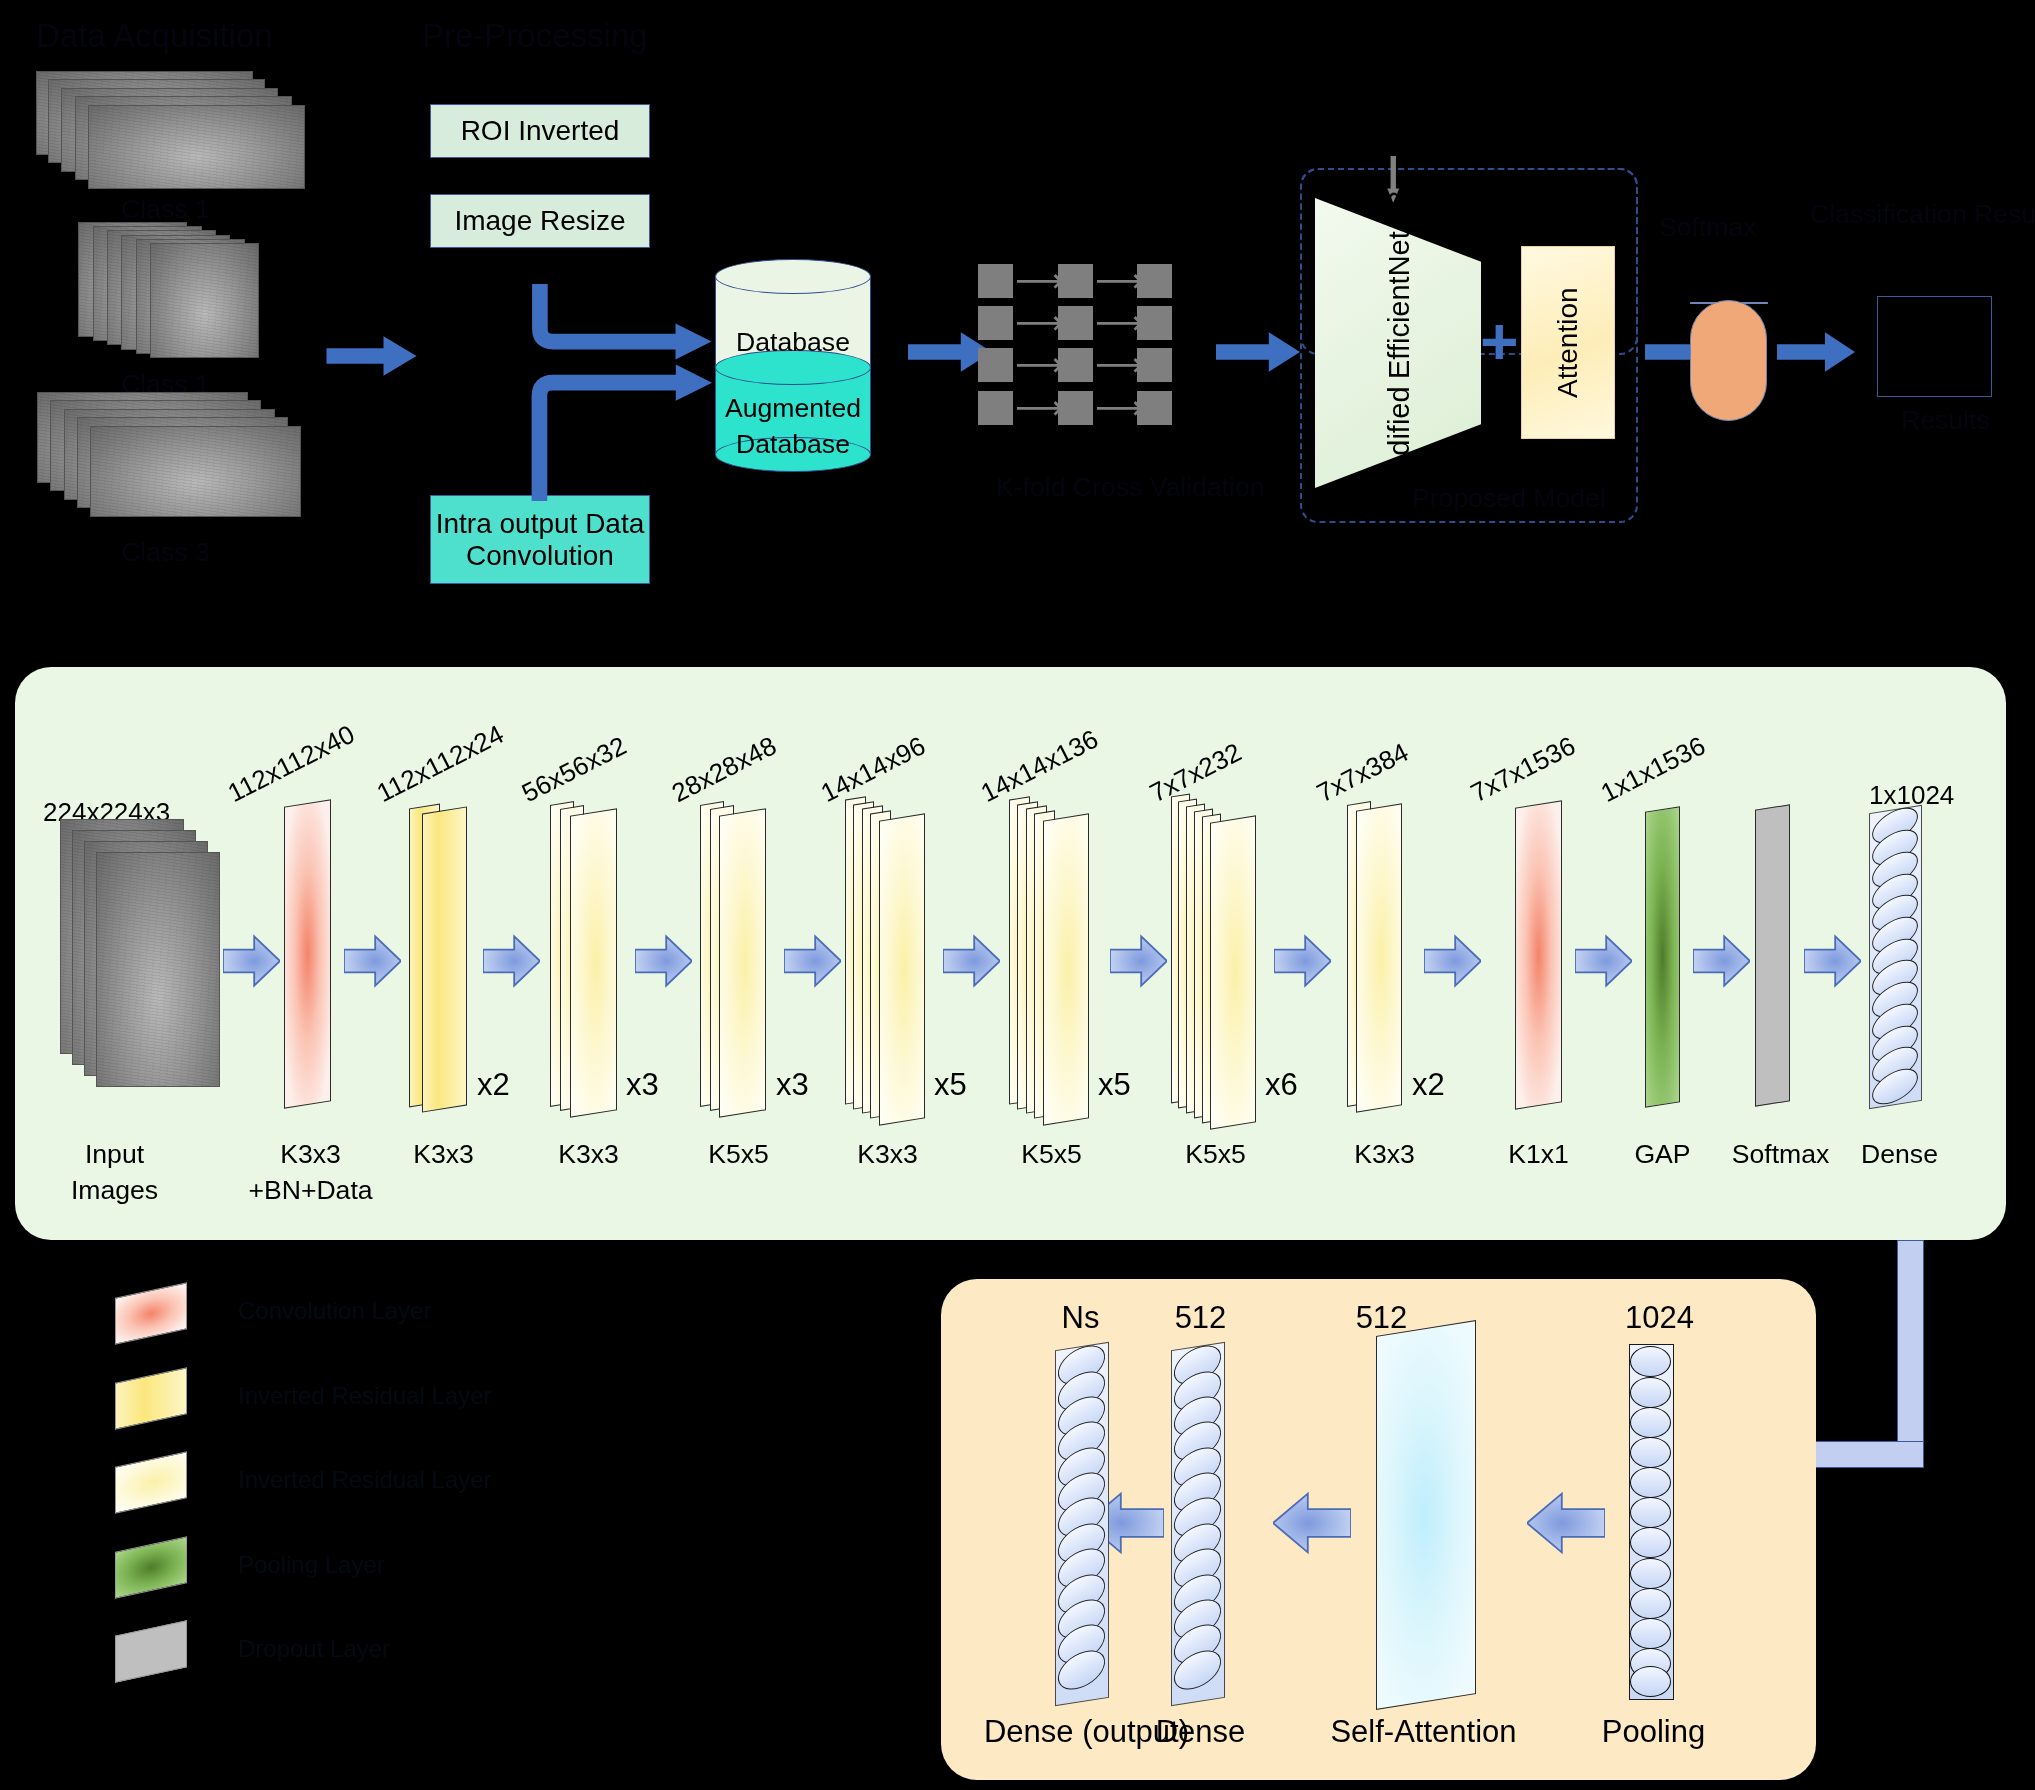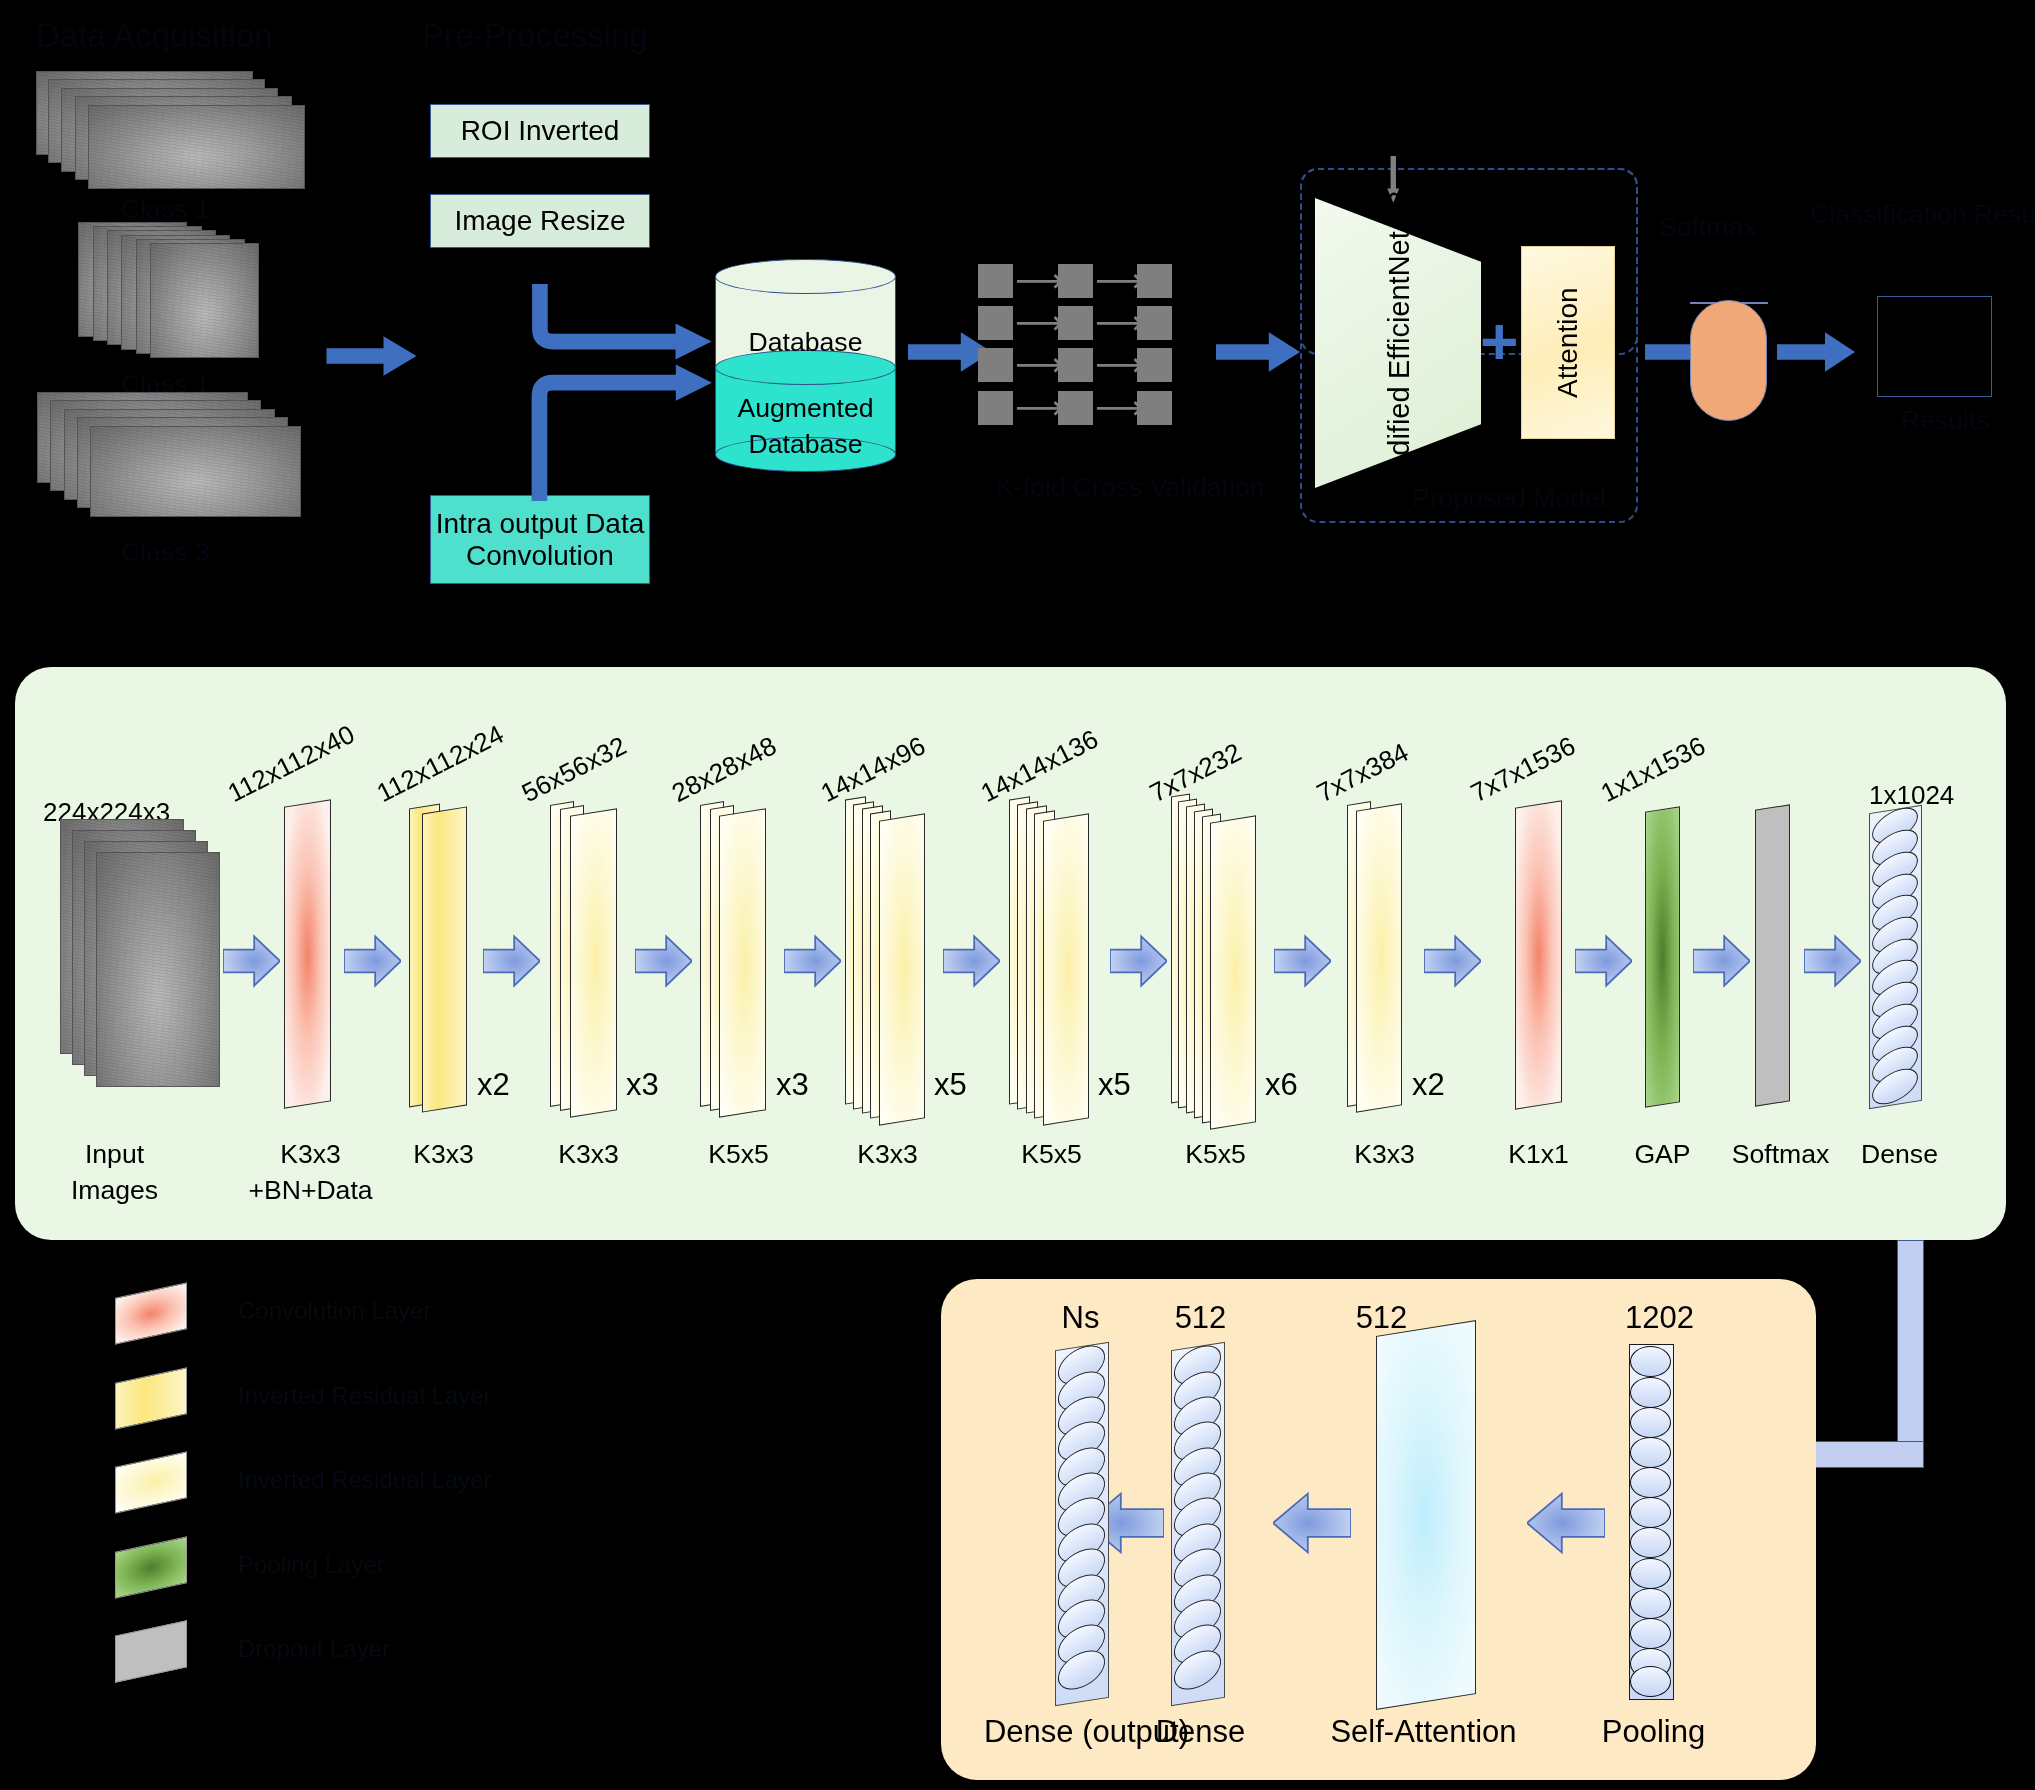--- a/index.html
+++ b/index.html
@@ -188,21 +188,21 @@
     <polygon points="240,66 300,96 240,126" fill="#3f6fc0"></polygon>
   </svg>
 </div>
 <div class="abs" style="left:531px; top:356px; width:181px; height:145px;">
   <svg viewBox="0 0 300 240" style="display:block;width:100%;height:100%;">
     <path d="M14,240 L14,66 Q14,44 36,44 L245,44" stroke="#3f6fc0" stroke-width="26" fill="none"></path>
     <polygon points="240,14 300,44 240,74" fill="#3f6fc0"></polygon>
   </svg>
 </div>
 
-<div class="db-wrap" style="left:715px; top:259px; width:181px; height:253px;">
+<div class="db-wrap" style="left:715px; top:259px; width:156px; height:253px;">
   <div class="db-body-b"></div>
   <div class="db-bot"></div>
   <div class="db-body-a"></div>
   <div class="db-mid"></div>
   <div class="db-top"></div>
   <div class="db-label" style="top:68px;">Database</div>
   <div class="db-label" style="top:134px;">Augmented</div>
   <div class="db-label" style="top:170px;">Database</div>
 </div>
 
@@ -530,21 +530,21 @@
 <div class="ribbon" style="left:1897px; top:1240px; width:26.6px; height:223px;"></div>
 <div class="ribbon" style="left:1777px; top:1441px; width:147px; height:26.6px;"></div>
 <div class="abs" style="left:1708px; top:1406px; width:78px; height:97px;">
   <svg viewBox="0 0 130 160" style="display:block;width:100%;height:100%;">
     <polygon points="0,80 70,18 70,140" fill="#c3cff0" stroke="#3a5a9a" stroke-width="4"></polygon>
   </svg>
 </div>
 
 <div class="abs head-panel" style="left:941px; top:1279px; width:875px; height:501px;"></div>
 
-<div class="abs head-num" style="left:1593px; top:1300px; width:133px;">1202</div>
+<div class="abs head-num" style="left:1593px; top:1300px; width:133px;">1024</div>
 <div class="flat-col" style="left:1629px; top:1344px; width:45px; height:356px;">
   <div class="frame"></div>
   <div class="el" style="left:1.2px; top:2.4px;  width:41px; height:31px;"></div>
   <div class="el" style="left:1.2px; top:33px; width:41px; height:31px;"></div>
   <div class="el" style="left:1.2px; top:63px;width:41px; height:31px;"></div>
   <div class="el" style="left:1.2px; top:93px;width:41px; height:31px;"></div>
   <div class="el" style="left:1.2px; top:123px;width:41px; height:31px;"></div>
   <div class="el" style="left:1.2px; top:153px;width:41px; height:31px;"></div>
   <div class="el" style="left:1.2px; top:183px;width:41px; height:31px;"></div>
   <div class="el" style="left:1.2px; top:214px;width:41px; height:31px;"></div>

